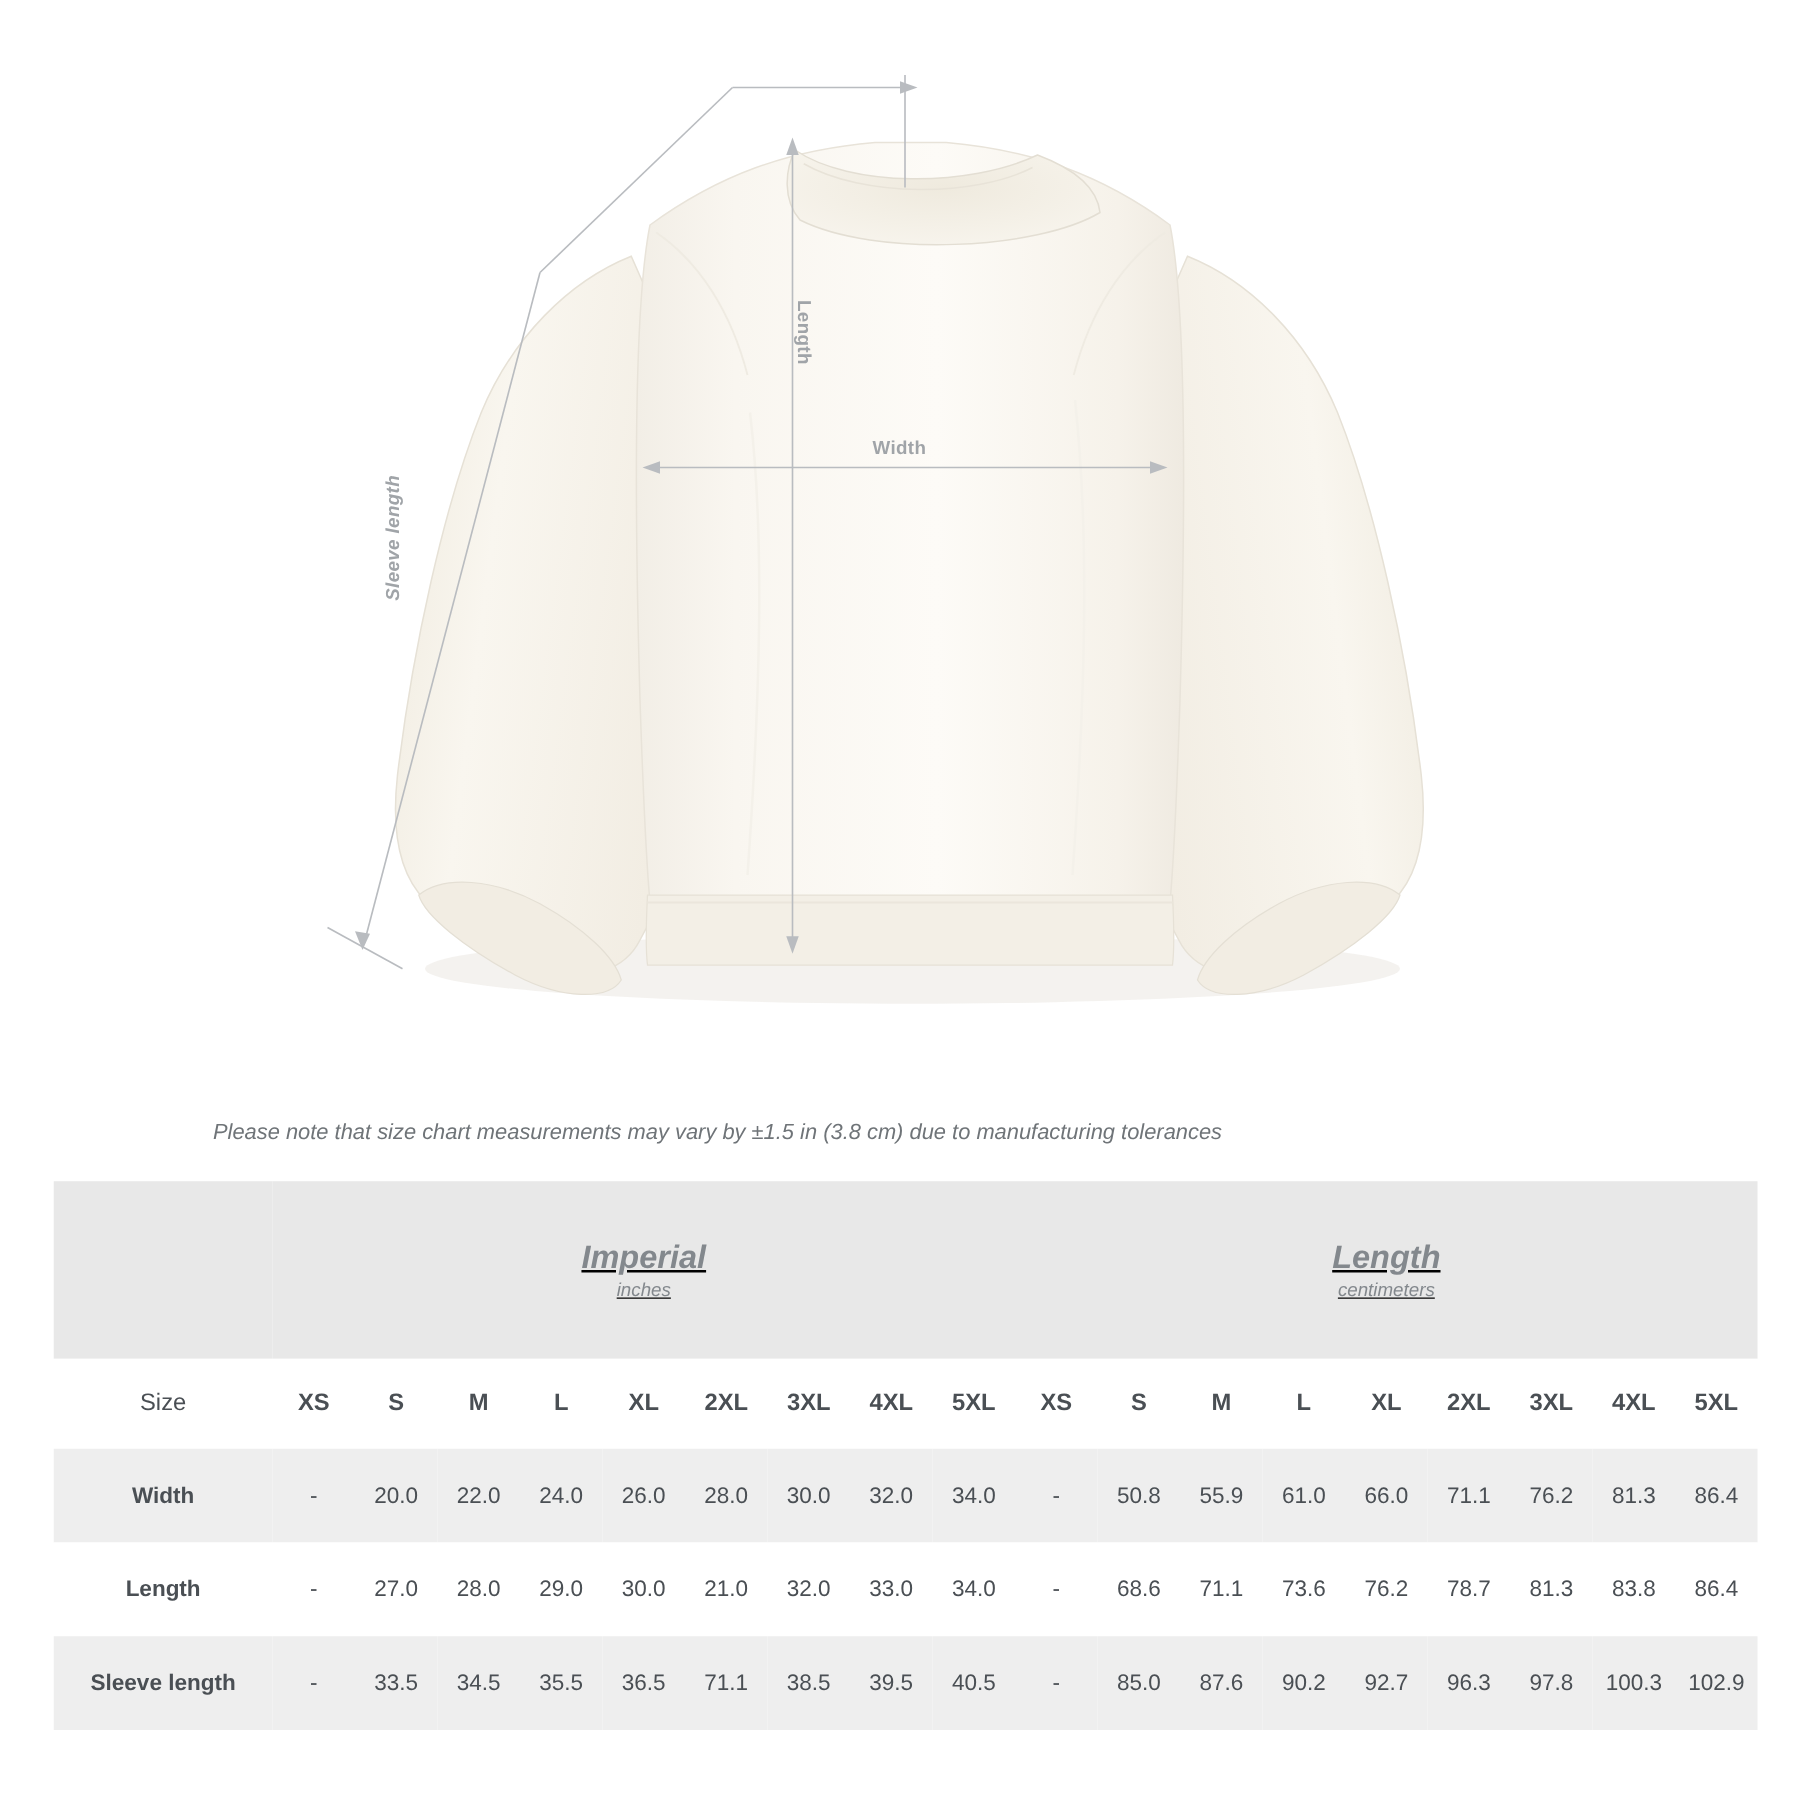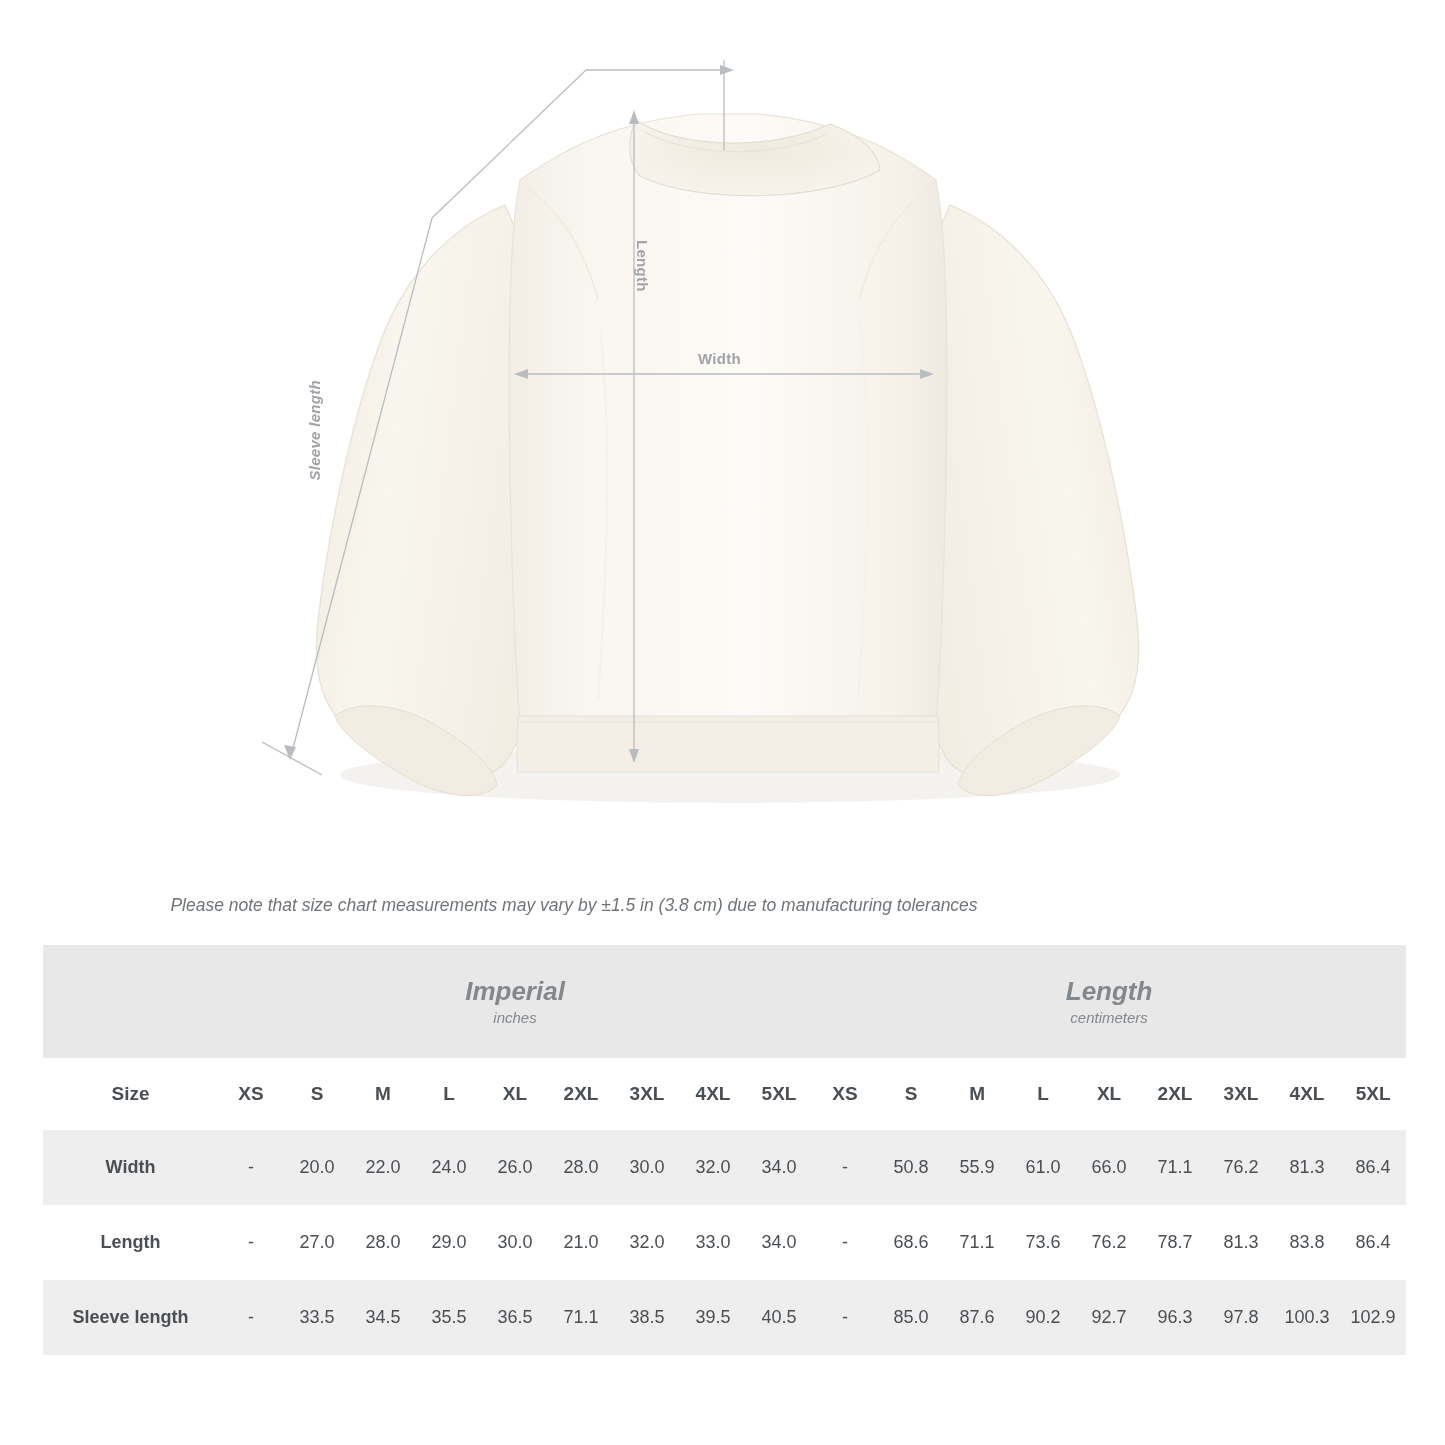--- a/index.html
+++ b/index.html
@@ -78,22 +78,23 @@
     table-layout: fixed;
   }
   table.size-chart td, table.size-chart th {
     text-align: center;
     vertical-align: middle;
     border: none;
     font-size: 18px;
     color: #4a4f54;
   }
   .unit-head {
-    height: 113px;
+    height: 142px;
     background: #e8e8e8;
+    text-decoration: underline;
   }
   .unit-head .unit-title {
     font-size: 26px;
     font-style: italic;
     font-weight: bold;
     color: #83888d;
     line-height: 1.25;
   }
   .unit-head .unit-sub {
     font-size: 15px;
@@ -102,21 +103,21 @@
     line-height: 1.4;
   }
   tr.row-head td {
     height: 70px;
     font-weight: bold;
     font-size: 19px;
     color: #4a4f54;
     background: #ffffff;
   }
   tr.row-head td.rowlabel {
-    font-weight: bold;
+    font-weight: normal;
   }
   tr.band td {
     height: 73px;
     background: #eeeeee;
   }
   tr.band.alt td {
     background: #ffffff;
   }
   td.rowlabel {
     font-weight: bold;

